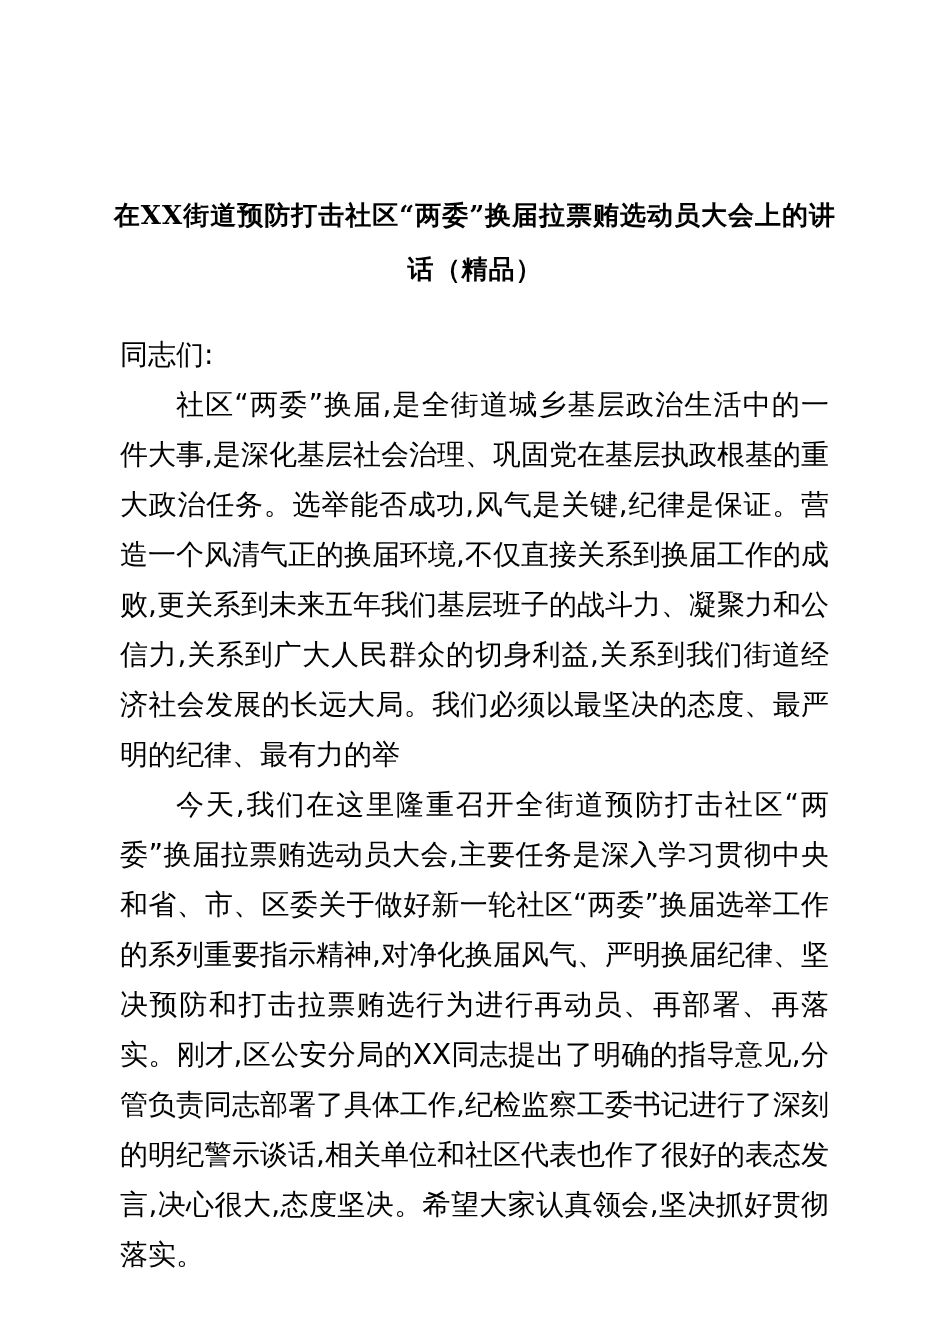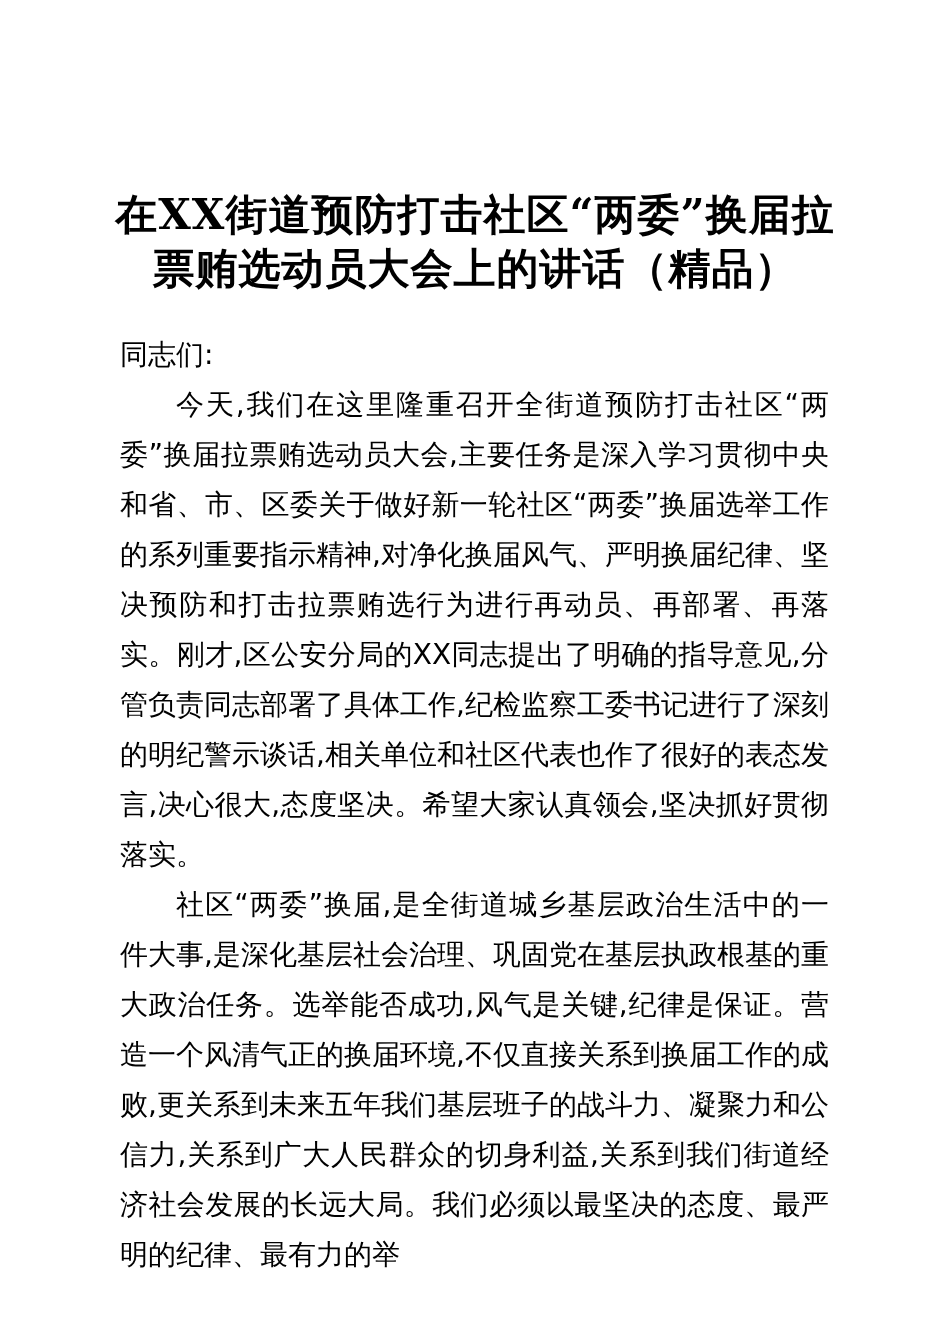--- a/index.html
+++ b/index.html
@@ -16,21 +16,21 @@
     color: #000000;
     overflow: hidden;
   }
   .doc-title {
     position: absolute;
     top: 188px;
     left: 112px;
     right: 112px;
     margin: 0;
     font-family: "DejaVu Serif", "Liberation Serif", serif;
-    font-size: 42px;
+    font-size: 26px;
     font-weight: 700;
     line-height: 54px;
     text-align: center;
     letter-spacing: 1px;
     color: #000000;
   }
   .doc-body {
     position: absolute;
     top: 330px;
     left: 120px;
@@ -53,16 +53,16 @@
   }
 </style>
 </head>
 <body>
 
 <div class="page">
   <h1 class="doc-title">在XX街道预防打击社区“两委”换届拉票贿选动员大会上的讲话（精品）</h1>
 
   <div class="doc-body">
     <p class="doc-salutation">同志们:</p>
+    <p class="doc-paragraph">社区“两委”换届,是全街道城乡基层政治生活中的一件大事,是深化基层社会治理、巩固党在基层执政根基的重大政治任务。选举能否成功,风气是关键,纪律是保证。营造一个风清气正的换届环境,不仅直接关系到换届工作的成败,更关系到未来五年我们基层班子的战斗力、凝聚力和公信力,关系到广大人民群众的切身利益,关系到我们街道经济社会发展的长远大局。我们必须以最坚决的态度、最严明的纪律、最有力的举</p>
     <p class="doc-paragraph">今天,我们在这里隆重召开全街道预防打击社区“两委”换届拉票贿选动员大会,主要任务是深入学习贯彻中央和省、市、区委关于做好新一轮社区“两委”换届选举工作的系列重要指示精神,对净化换届风气、严明换届纪律、坚决预防和打击拉票贿选行为进行再动员、再部署、再落实。刚才,区公安分局的XX同志提出了明确的指导意见,分管负责同志部署了具体工作,纪检监察工委书记进行了深刻的明纪警示谈话,相关单位和社区代表也作了很好的表态发言,决心很大,态度坚决。希望大家认真领会,坚决抓好贯彻落实。</p>
-    <p class="doc-paragraph">社区“两委”换届,是全街道城乡基层政治生活中的一件大事,是深化基层社会治理、巩固党在基层执政根基的重大政治任务。选举能否成功,风气是关键,纪律是保证。营造一个风清气正的换届环境,不仅直接关系到换届工作的成败,更关系到未来五年我们基层班子的战斗力、凝聚力和公信力,关系到广大人民群众的切身利益,关系到我们街道经济社会发展的长远大局。我们必须以最坚决的态度、最严明的纪律、最有力的举</p>
   </div>
 </div>
 
 </body></html>

